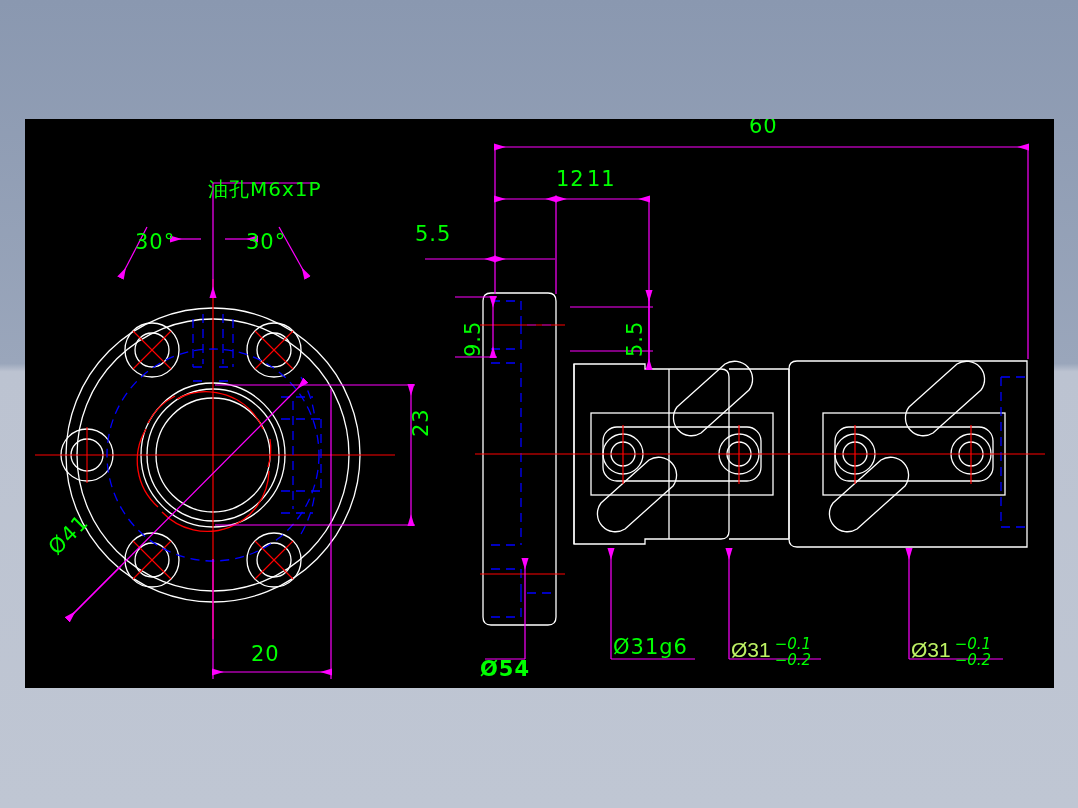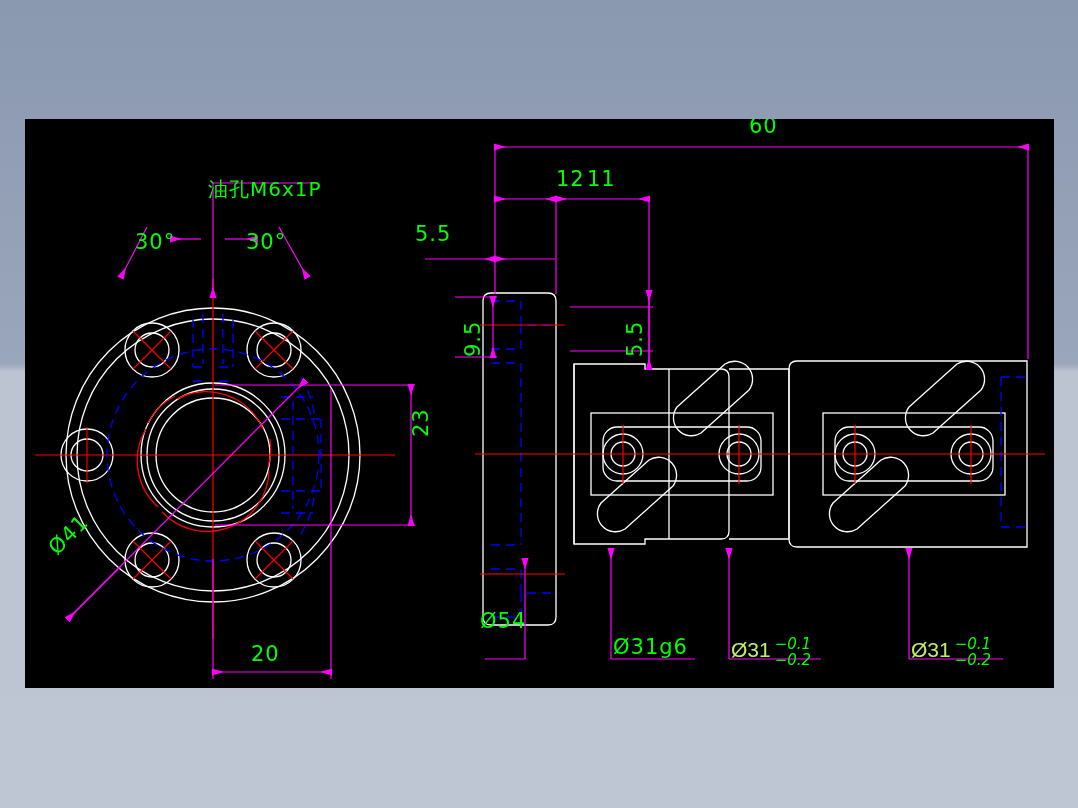--- a/index.html
+++ b/index.html
@@ -271,21 +271,21 @@
 
     <div class="lbl" style="left:484px; top:50px;margin-left:47px;">12</div>
     <div class="lbl" style="left:562px; top:50px;">11</div>
 
     <div class="lbl" style="left:390px; top:105px;">5.5</div>
 
     <div class="lbl" style="left:438px; top:238px; transform:rotate(-90deg); transform-origin:0 0;">9.5</div>
 
     <div class="lbl" style="left:600px; top:238px; transform:rotate(-90deg); transform-origin:0 0;">5.5</div>
 
-    <div class="lbl" style="left:455px; top:492px;">Ø54</div>
+    <div class="lbl" style="left:455px; top:540px;font-weight:bold;">Ø54</div>
 
     <div class="lbl" style="left:588px; top:518px;">Ø31g6</div>
 
     <div class="tolgrp" style="left:706px; top:518px;">
       <span class="main">Ø31</span><span class="tol"><span style="display:block">−0.1</span><span style="display:block">−0.2</span></span>
     </div>
 
     <div class="tolgrp" style="left:886px; top:518px;">
       <span class="main">Ø31</span><span class="tol"><span style="display:block">−0.1</span><span style="display:block">−0.2</span></span>
     </div>

